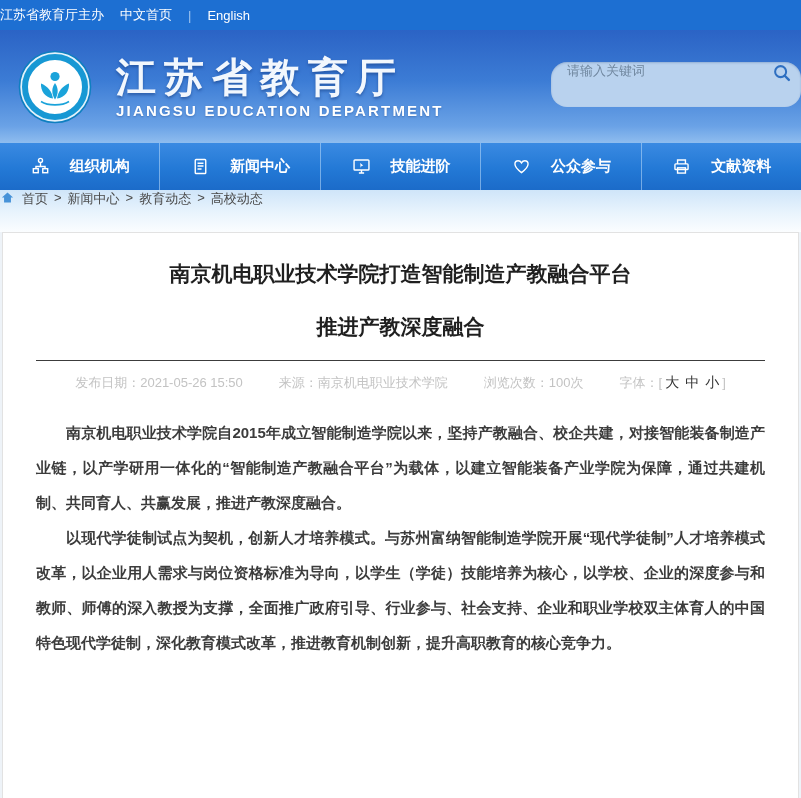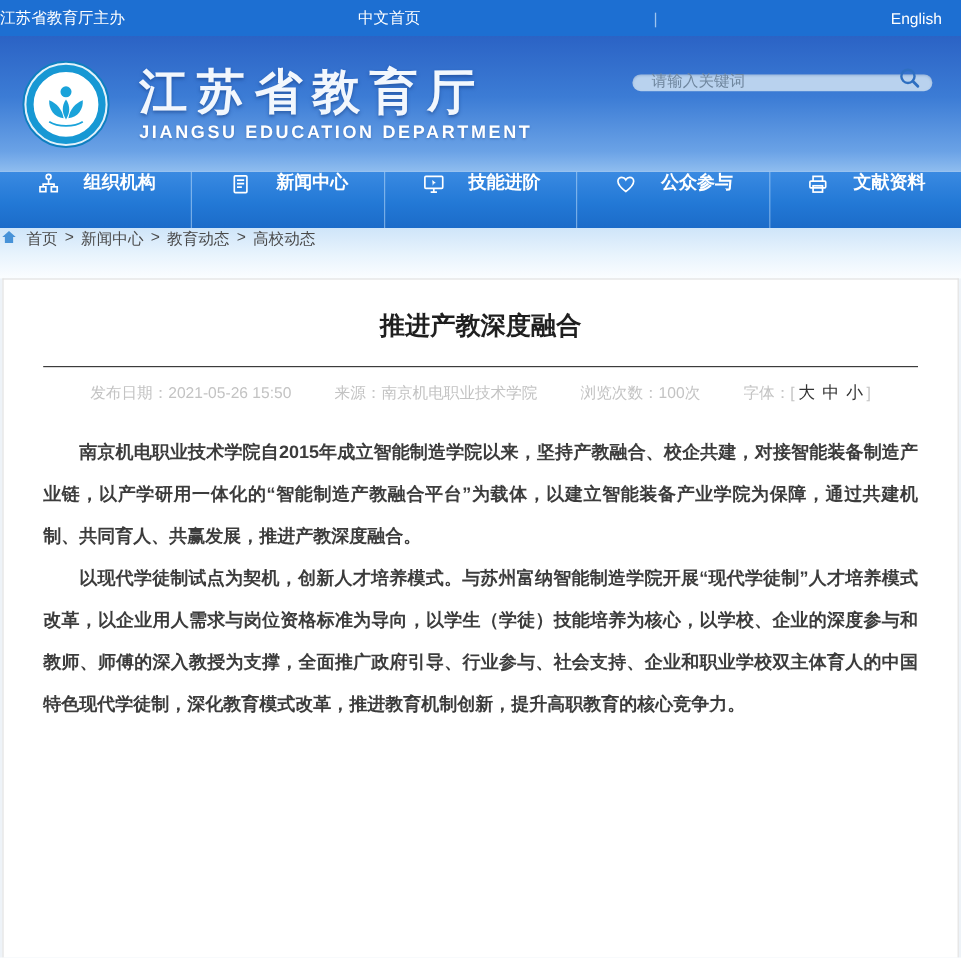--- a/index.html
+++ b/index.html
@@ -6,21 +6,21 @@
   html,body { margin:0; padding:0; }
   body {
     width: 801px; height: 798px;
     background: #eef3f8;
     font-family: "Liberation Sans", sans-serif;
     overflow: hidden;
   }
   
   .topbar {
     height: 30px; background: #1d6fd2;
-    display: flex; align-items: center; justify-content: space-between;
+    display: flex; align-items: center; justify-content: flex-start;
     padding-right: 16px; gap: 16px;
     color: #ffffff; font-size: 13px;
   }
   .topbar a { color:#ffffff; text-decoration: none; cursor: pointer; }
   .topbar .sep { color:#9ec4ef; }
   
   .header {
     height: 113px; position: relative;
     background: linear-gradient(180deg, #2b63c5 0%, #3c7cd5 45%, #6aa2e6 85%, #8fbdef 100%);
     display: flex; align-items: center;
@@ -31,38 +31,38 @@
     font-size: 40px; font-weight: bold; letter-spacing: 8px;
     color: #f2f7fd; text-shadow: 0 2px 3px rgba(20,60,130,.55);
     line-height: 44px; white-space: nowrap;
   }
   .brand-sub {
     font-size: 15px; font-weight: bold; letter-spacing: 2.2px;
     color: #ffffff; margin-top: 3px; text-shadow: 0 1px 2px rgba(20,60,130,.4);
     white-space: nowrap;
   }
   .search {
-    position: absolute; right: 24px; top: 32px;
-    width: 250px; height: 14px; border-radius: 16px;
-    background: #b9d2ee; display: flex; align-items: flex-end;
+    position: absolute; right: 0; top: 32px;
+    width: 250px; height: 45px; border-radius: 16px;
+    background: #b9d2ee; display: flex; align-items: flex-start;
     padding: 0 8px 0 14px; box-shadow: inset 0 1px 2px rgba(30,70,140,.25);
   }
   .search input {
     flex: 1; border: none; outline: none; background: transparent;
     font-size: 13px; color: #3c5d86; font-family: "Liberation Sans", sans-serif;
   }
   .search input::placeholder { color: #70879f; opacity: 1; }
   .search .mag { width: 22px; height: 22px; cursor: pointer; flex: 0 0 auto; }
   
   .nav {
     height: 47px; display: flex;
     background: linear-gradient(180deg, #3a8ae2 0%, #2379d6 55%, #1b6bc9 100%);
   }
   .nav-item {
-    flex: 1 1 0; display: flex; align-items: flex-start; justify-content: center;
+    flex: 1 1 0; display: flex; align-items: center; justify-content: center;
     gap: 19px; color: #ffffff; font-size: 15px; font-weight: bold;
     border-right: 1px solid rgba(190,220,250,.55); cursor: pointer;
     white-space: nowrap;
   }
   .nav-item:last-child { border-right: none; }
   .nav-item svg { width: 21px; height: 21px; }
   
   .breadcrumb {
     height: 42px; display: flex; 
     background: linear-gradient(180deg, #cfe5f9 0%, #e9f4fd 55%, #fbfdff 100%);
@@ -177,20 +177,21 @@
   <a>首页</a>
   <span class="bsep">&gt;</span>
   <a>新闻中心</a>
   <span class="bsep">&gt;</span>
   <a>教育动态</a>
   <span class="bsep">&gt;</span>
   <a>高校动态</a>
 </div>
 
 <div class="content">
+  <div class="art-title l1">南京机电职业技术学院打造智能制造产教融合平台</div>
   <div class="art-title l2">推进产教深度融合</div>
   <hr class="title-rule">
   <div class="meta">
     <span>发布日期：2021-05-26 15:50</span>
     <span>来源：南京机电职业技术学院</span>
     <span>浏览次数：100次</span>
     <span class="fontsel"><span>字体：[</span><a>大</a><a>中</a><a>小</a><span>]</span></span>
   </div>
   <div class="body-text">
     <p>南京机电职业技术学院自2015年成立智能制造学院以来，坚持产教融合、校企共建，对接智能装备制造产业链，以产学研用一体化的“智能制造产教融合平台”为载体，以建立智能装备产业学院为保障，通过共建机制、共同育人、共赢发展，推进产教深度融合。</p>

